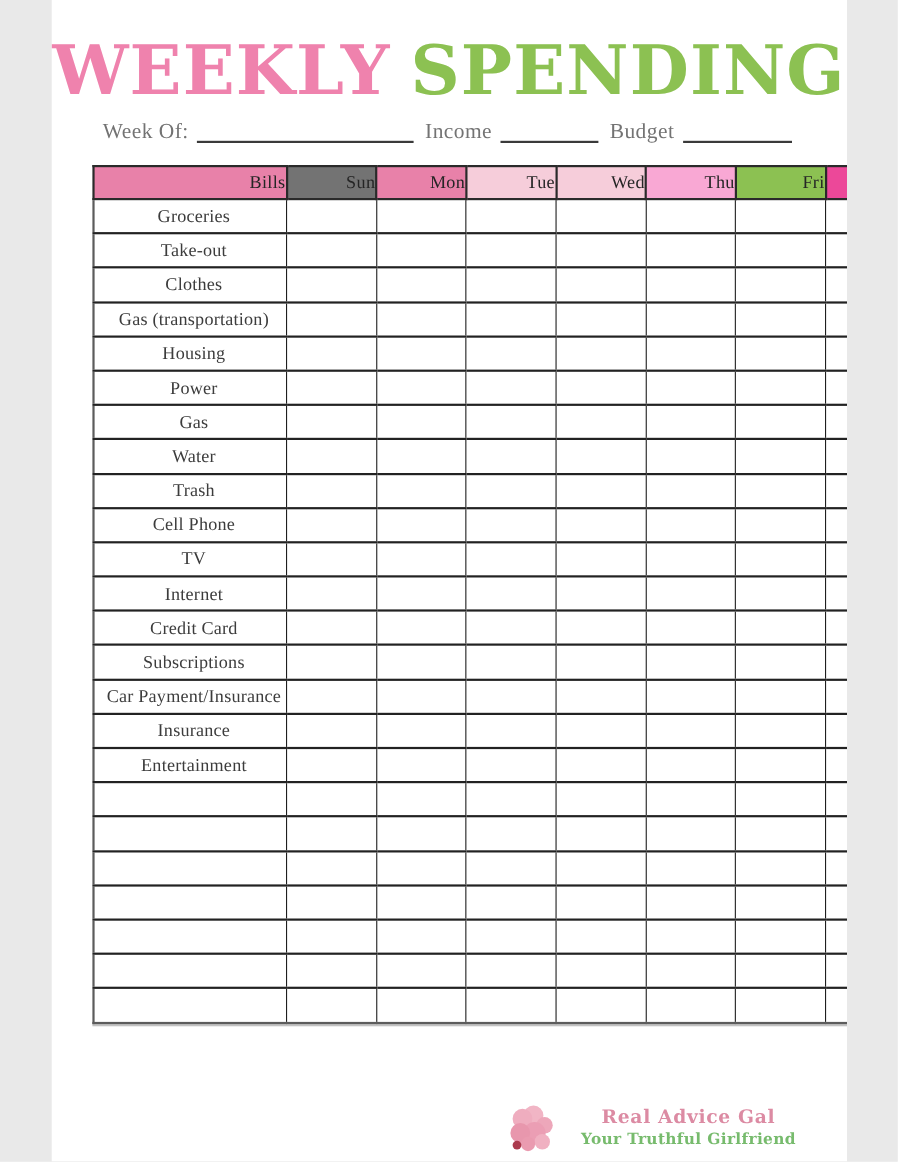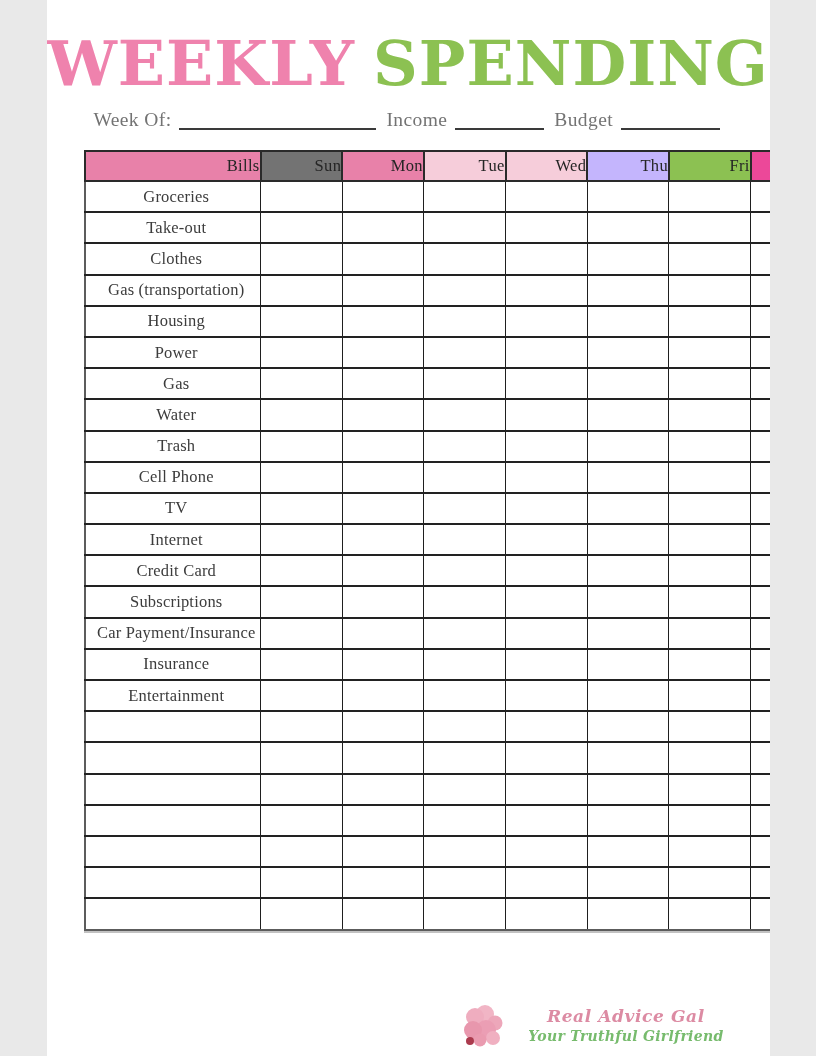--- a/index.html
+++ b/index.html
@@ -76,21 +76,20 @@
     white-space: nowrap;
     overflow: hidden;
   }
   .footer {
     position: absolute;
     right: 46px;
     bottom: 9px;
     display: flex;
     align-items: center;
     gap: 25px;
-    font-style: italic;
   }
   .brand-text { text-align: center; font-family: "DejaVu Serif", serif; }
   .brand-name {
     font-size: 17px;
     font-weight: 700;
     letter-spacing: 0.6px;
     line-height: 1.1;
   }
   .brand-tagline {
     font-size: 14px;
@@ -126,21 +125,21 @@
         <col class="day-col">
         <col class="day-col">
       </colgroup>
     <thead>
         <tr>
           <th style="background: rgb(232, 129, 169);">Bills</th>
           <th style="background: #737373; margin-left: 22px;">Sun</th>
           <th style="background: rgb(232, 129, 169); margin-left: 29px;">Mon</th>
           <th style="background: rgb(246, 205, 218);">Tue</th>
           <th style="background: rgb(246, 205, 218);">Wed</th>
-          <th style="background: #c4b5fd;">Thu</th>
+          <th style="background: #f9a8d4;">Thu</th>
           <th style="background: rgb(140, 193, 82);">Fri</th>
           <th style="background: #ec4899; font-weight: bold;">Sat</th>
         </tr>
       </thead>
     <tbody>
         <tr>
           <td class="bill-label">Groceries</td>
           <td></td>
           <td></td>
           <td></td>

